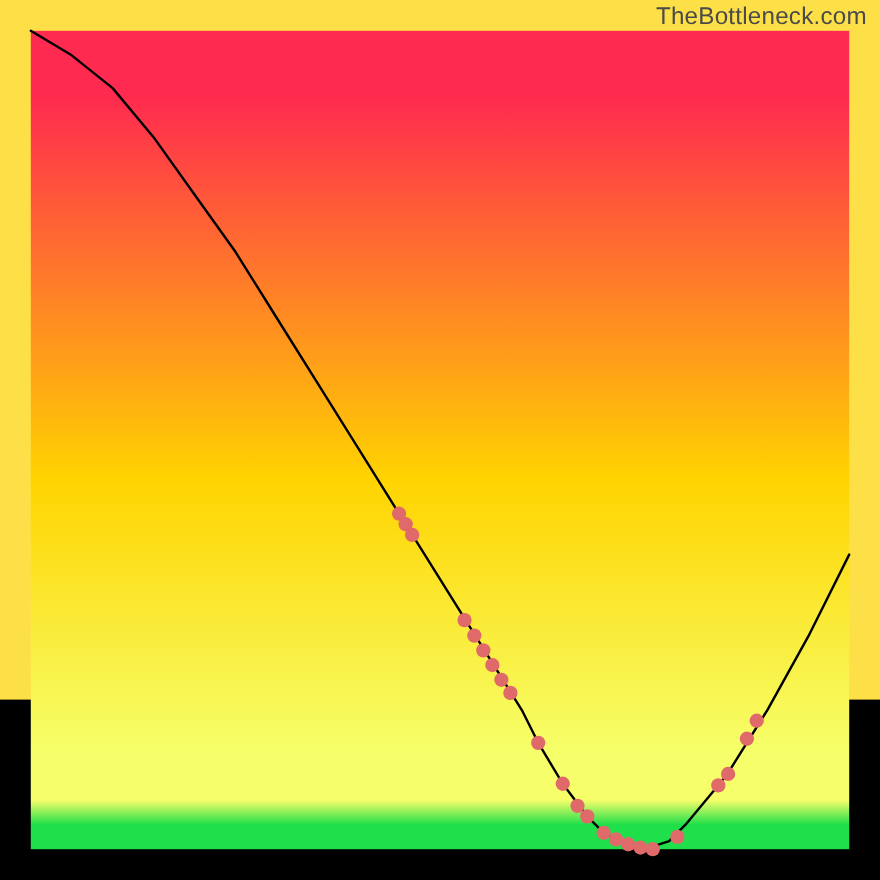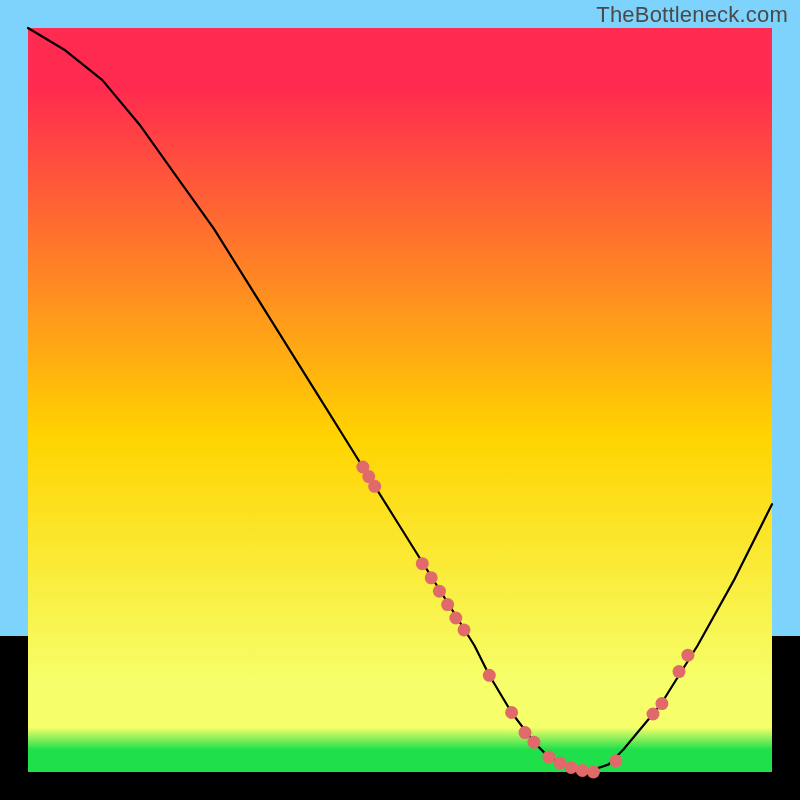--- a/index.html
+++ b/index.html
@@ -8,21 +8,21 @@
     width: 800px;
     height: 800px;
     background: #000;
     overflow: hidden;
     font-family: Arial, Helvetica, sans-serif;
   }
   .frame {
     position: relative;
     width: 800px;
     height: 636px;
-    background: #7dd3fc;
+    background: #fde047;
   }
   .watermark {
     position: absolute;
     top: 2px;
     right: 12px;
     color: #4a4a4a;
     font-size: 22px;
     font-weight: 500;
     letter-spacing: 0.2px;
   }

